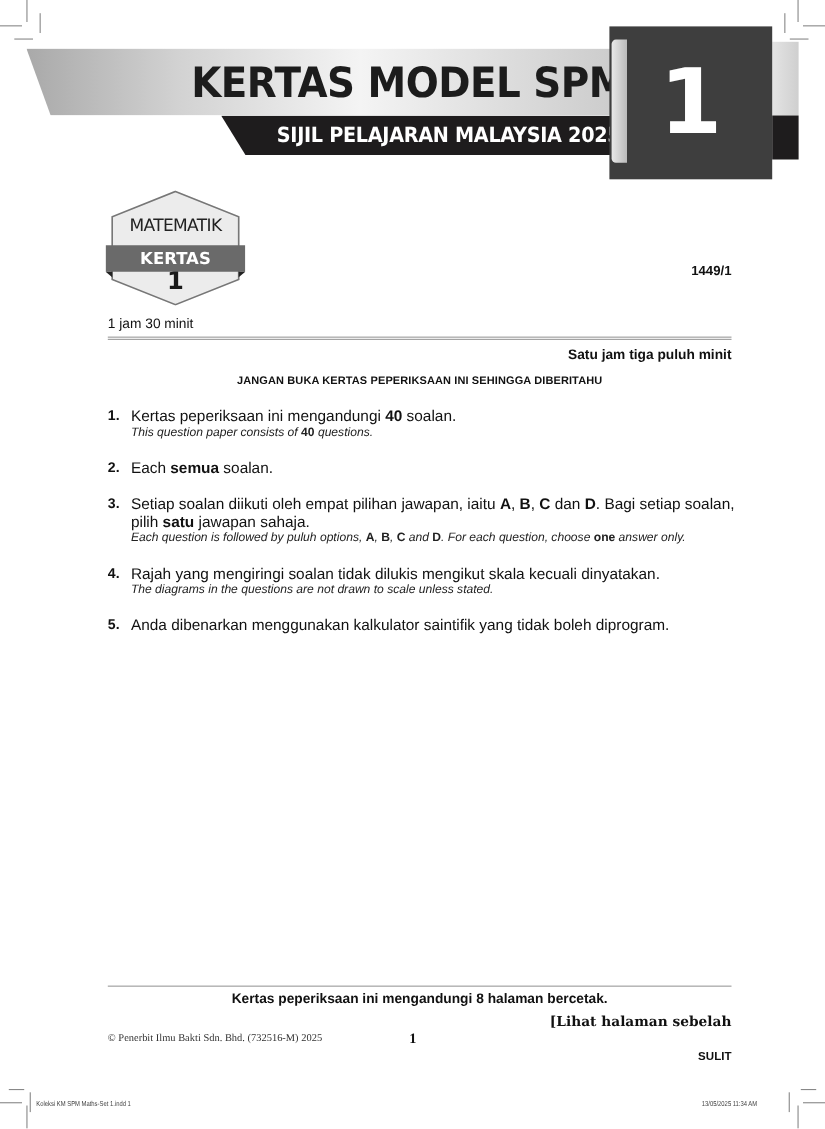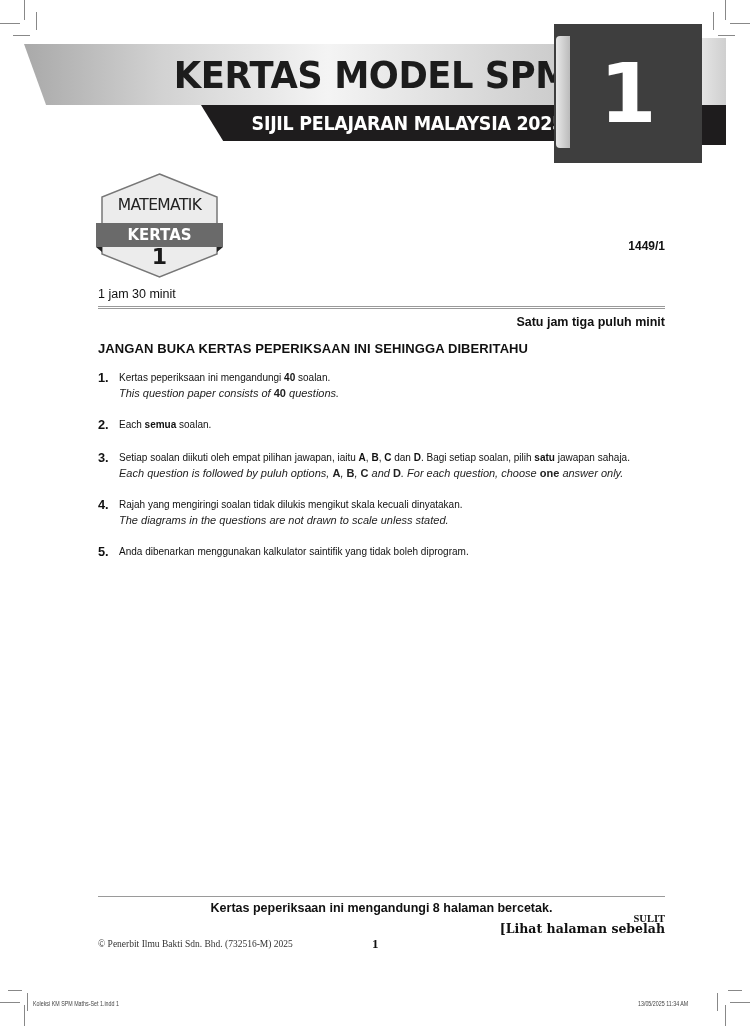--- a/index.html
+++ b/index.html
@@ -79,28 +79,28 @@
       font-weight: bold; font-size: 12px; text-align: center;
     }
     .duration-left { position: absolute; left: 98px; top: 287px; font-size: 12.5px; }
     .duration-right { position: absolute; right: 85px; top: 287px; font-size: 12.5px; font-weight: bold; margin-top: 28px; }
     .rule-double {
       position: absolute; left: 98px; top: 306px; width: 567px; height: 3px;
       border-top: 1px solid #9a9a9a; border-bottom: 1px solid #9a9a9a;
     }
 
     .warning {
-      position: absolute; left: 98px; top: 341px; width: 567px; text-align: left;
-      font-weight: bold; font-size: 13px; letter-spacing: 0.1px;
+      position: absolute; left: 98px; top: 341px; width: 567px; text-align: center;
+      font-weight: bold; font-size: 10px; letter-spacing: 0.1px;
     }
 
     .instructions { position: absolute; left: 98px; top: 370px; width: 570px; }
     .inst { position: relative; padding-left: 21px; margin-bottom: 17px; }
     .inst-num { position: absolute; left: 0; top: 0; font-weight: bold; font-size: 12.8px; line-height: 16px; }
-    .inst-ms { font-size: 10px; line-height: 16px; }
+    .inst-ms { font-size: 14px; line-height: 16px; }
     .inst-en { font-size: 11px; font-style: italic; line-height: 14px; color: #222; }
     .b { font-weight: bold; }
     .en-b { font-weight: bold; font-style: normal; }
 
     .bottom-rule { position: absolute; left: 98px; top: 896px; width: 567px; height: 1px; background: #9a9a9a; }
     .pages-note {
       position: absolute; left: 98px; top: 901px; width: 567px; text-align: center;
       font-weight: bold; font-size: 12.5px;
     }
     .next-page {
@@ -109,22 +109,22 @@
     }
     .copyright {
       position: absolute; left: 98px; top: 939px;
       font-family: "Liberation Serif", serif; font-size: 9.5px; color: #333;
     }
     .page-num {
       position: absolute; left: 372px; top: 936px;
       font-family: "Liberation Serif", serif; font-weight: bold; font-size: 13px;
     }
     .sulit {
-      position: absolute; right: 85px; top: 913px;
-      font-family: Liberation Serif, serif; font-weight: bold; font-size: 10.5px;
+      position: absolute; right: 85px; top: 955px;
+      font-family: Liberation Sans, sans-serif; font-weight: bold; font-size: 10.5px;
     }
 
     .slug-left {
       position: absolute; left: 33px; top: 1000px;
       font-size: 6.5px; color: #444; transform: scaleX(0.82); transform-origin: left center;
     }
     .slug-right {
       position: absolute; left: 638px; top: 1000px;
       font-size: 6.5px; color: #444; transform: scaleX(0.82); transform-origin: left center;
       white-space: nowrap;

